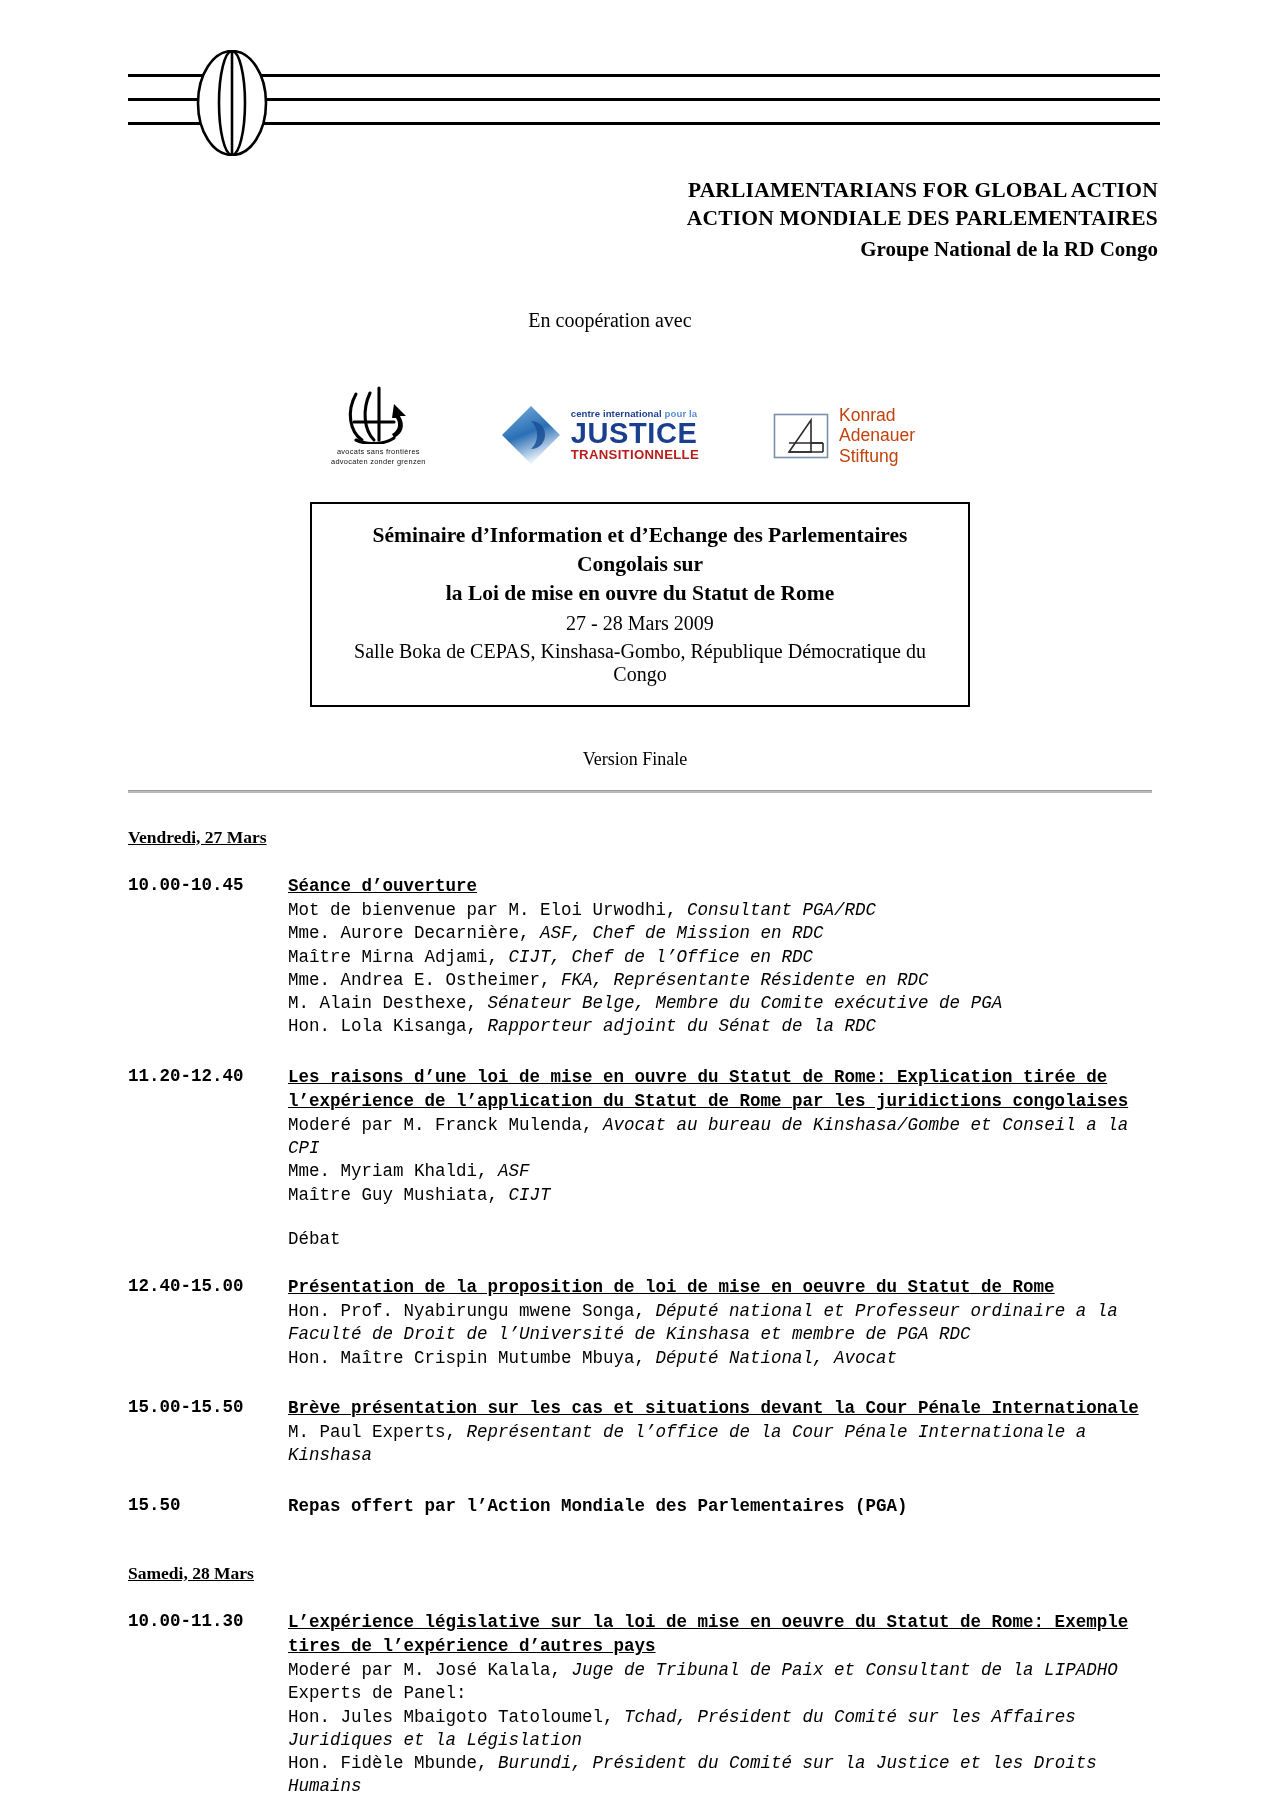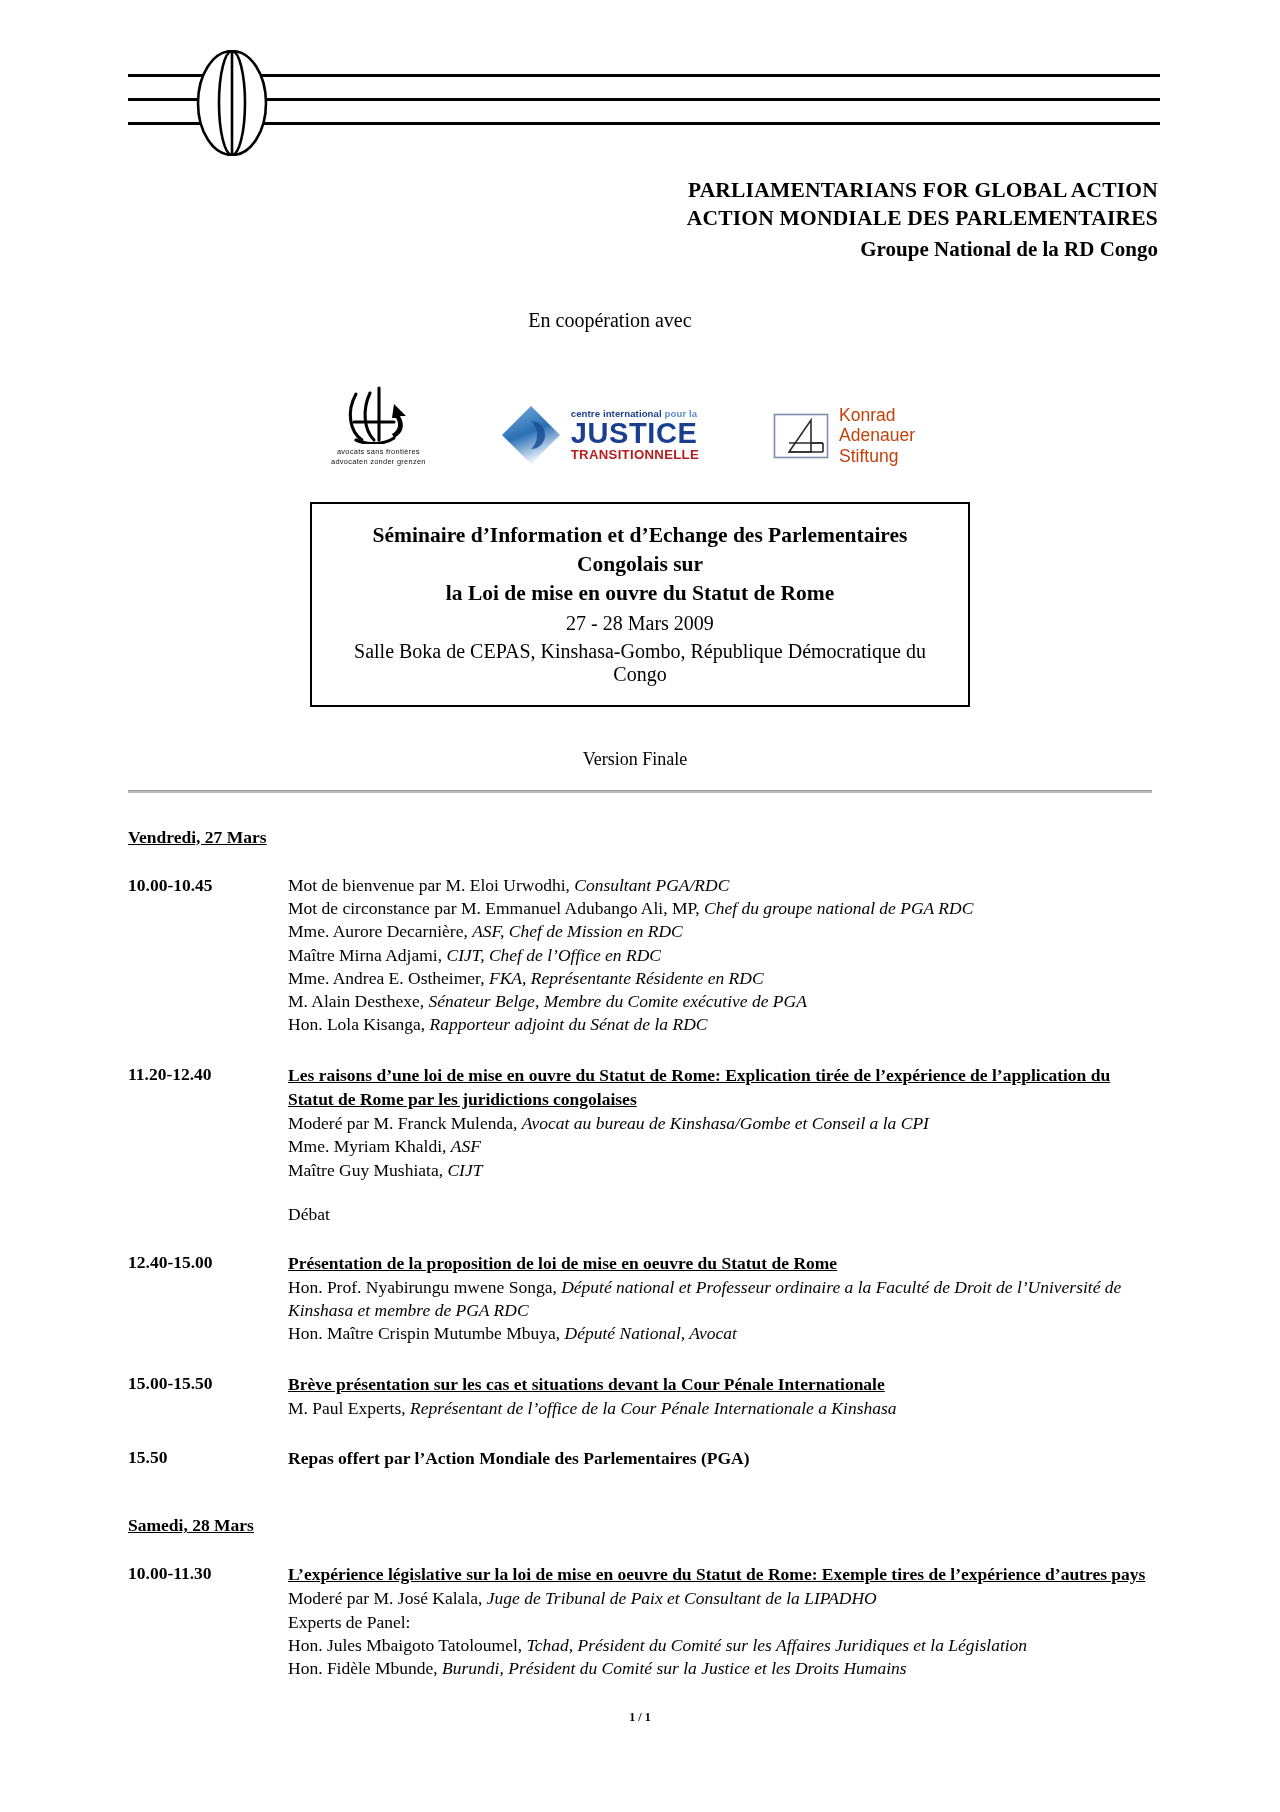--- a/index.html
+++ b/index.html
@@ -188,20 +188,21 @@
     text-decoration: underline;
     margin-top: 2px;
     margin-bottom: 26px;
   }
   .day-heading.second { margin-top: 44px; }
 
   .slot {
     display: flex;
     align-items: flex-start;
     margin-bottom: 26px;
+    font-family: Liberation Mono, monospace;
   }
   .slot-time {
     width: 160px;
     flex: 0 0 160px;
     font-size: 17.5px;
     font-weight: bold;
     padding-top: 1px;
   }
   .slot-body { flex: 1 1 auto; }
   .slot-title {
@@ -341,22 +342,22 @@
   </div>
 
   <div class="version">Version Finale</div>
   <div class="hr-grey"></div>
 
   <div class="agenda" id="agenda-root">
       <div class="day-heading">Vendredi, 27 Mars</div>
       <div class="slot">
         <div class="slot-time">10.00-10.45</div>
         <div class="slot-body">
+          <div class="slot-title">Séance d’ouverture</div>
           <div class="slot-line"><span>Mot de bienvenue par M. Eloi Urwodhi, </span><em>Consultant PGA/RDC</em></div>
-          <div class="slot-line"><span>Mot de circonstance par M. Emmanuel Adubango Ali, MP, </span><em>Chef du groupe national de PGA RDC</em></div>
           <div class="slot-line"><span>Mme. Aurore Decarnière, </span><em>ASF, Chef de Mission en RDC</em></div>
           <div class="slot-line"><span>Maître Mirna Adjami, </span><em>CIJT, Chef de l’Office en RDC</em></div>
           <div class="slot-line"><span>Mme. Andrea E. Ostheimer, </span><em>FKA, Représentante Résidente en RDC</em></div>
           <div class="slot-line"><span>M. Alain Desthexe, </span><em>Sénateur Belge, Membre du Comite exécutive de PGA</em></div>
           <div class="slot-line"><span>Hon. Lola Kisanga, </span><em>Rapporteur adjoint du Sénat de la RDC</em></div>
         </div>
       </div>
       <div class="slot">
         <div class="slot-time">11.20-12.40</div>
         <div class="slot-body">

